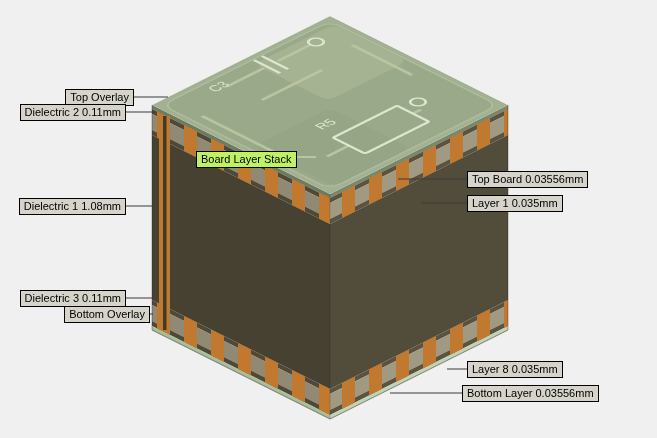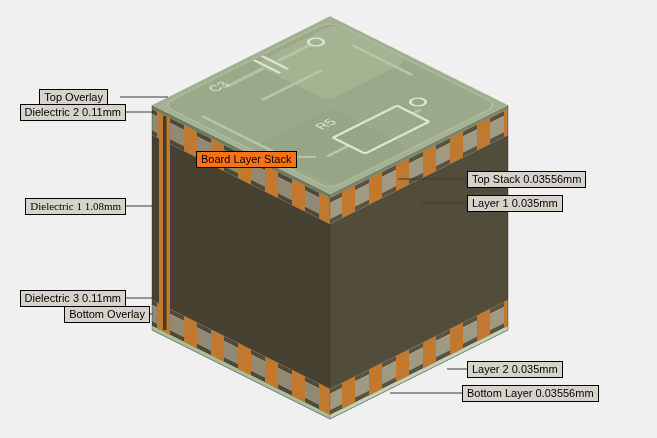--- a/index.html
+++ b/index.html
@@ -15,21 +15,21 @@
     position:absolute;
     background:#d6d3ca;
     border:1px solid #000;
     font-size:11px;
     line-height:13px;
     padding:1px 4px;
     color:#000;
     white-space:nowrap;
     z-index:5;
   }
-  .callout.title-box { background:#f97316; }
+  .callout.title-box { background:#bef264; }
 </style>
 </head>
 <body>
 
 <div class="stage">
 
   <svg width="657" height="438" viewBox="0 0 657 438">
     <defs>
       <pattern id="cuDashA" patternUnits="userSpaceOnUse" x="152" y="0" width="27" height="8">
         <rect x="5" y="0" width="13" height="8" fill="#c1782f"></rect>
@@ -115,26 +115,26 @@
       <line x1="124" y1="206" x2="153" y2="206"></line>
       <line x1="124" y1="298" x2="153" y2="298"></line>
       <line x1="120" y1="314" x2="153" y2="314"></line>
       <line x1="398" y1="179" x2="470" y2="179"></line>
       <line x1="421" y1="203" x2="470" y2="203"></line>
       <line x1="447" y1="369" x2="470" y2="369"></line>
       <line x1="390" y1="393" x2="465" y2="393"></line>
     </g>
   </svg>
 
-  <div class="callout" style="top:89px;  right:549px;">Top Overlay</div>
+  <div class="callout" style="top:89px;  right:523px;">Top Overlay</div>
   <div class="callout" style="top:104px; right:531px;">Dielectric 2 0.11mm</div>
-  <div class="callout" style="top:198px; right:531px;font-family:Liberation Serif, serif;">Dielectric 1 1.08mm</div>
+  <div class="callout" style="top:198px; right:531px;">Dielectric 1 1.08mm</div>
   <div class="callout" style="top:290px; right:531px;">Dielectric 3 0.11mm</div>
   <div class="callout" style="top:306px; right:507px;">Bottom Overlay</div>
 
   <div class="callout title-box" style="top:151px; left:196px;">Board Layer Stack</div>
 
-  <div class="callout" style="top:171px; left:467px;">Top Stack 0.03556mm</div>
+  <div class="callout" style="top:171px; left:467px;">Top Board 0.03556mm</div>
   <div class="callout" style="top:195px; left:467px;">Layer 1 0.035mm</div>
-  <div class="callout" style="top:361px; left:467px;">Layer 2 0.035mm</div>
+  <div class="callout" style="top:361px; left:467px;">Layer 8 0.035mm</div>
   <div class="callout" style="top:385px; left:462px;text-align:right;">Bottom Layer 0.03556mm</div>
 
 </div>
 
 </body></html>

